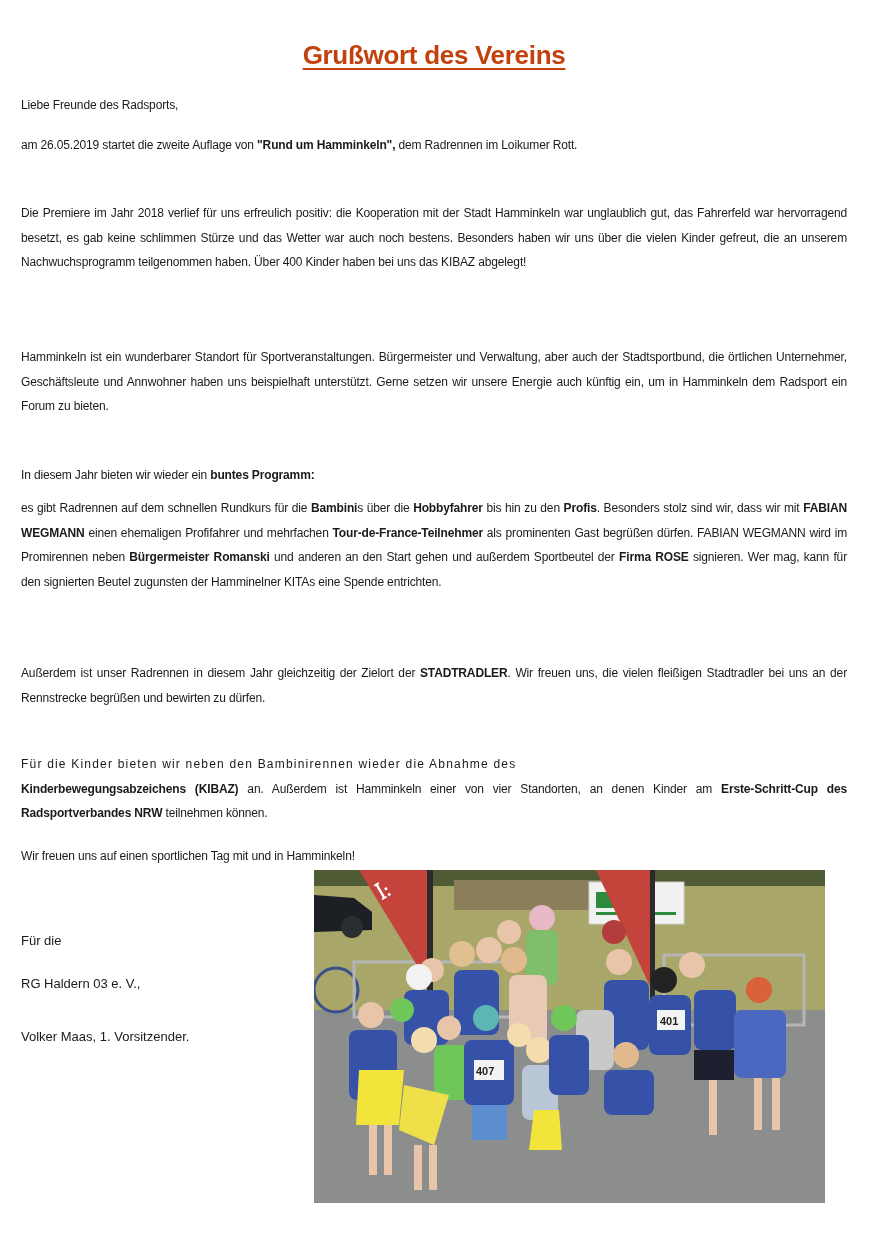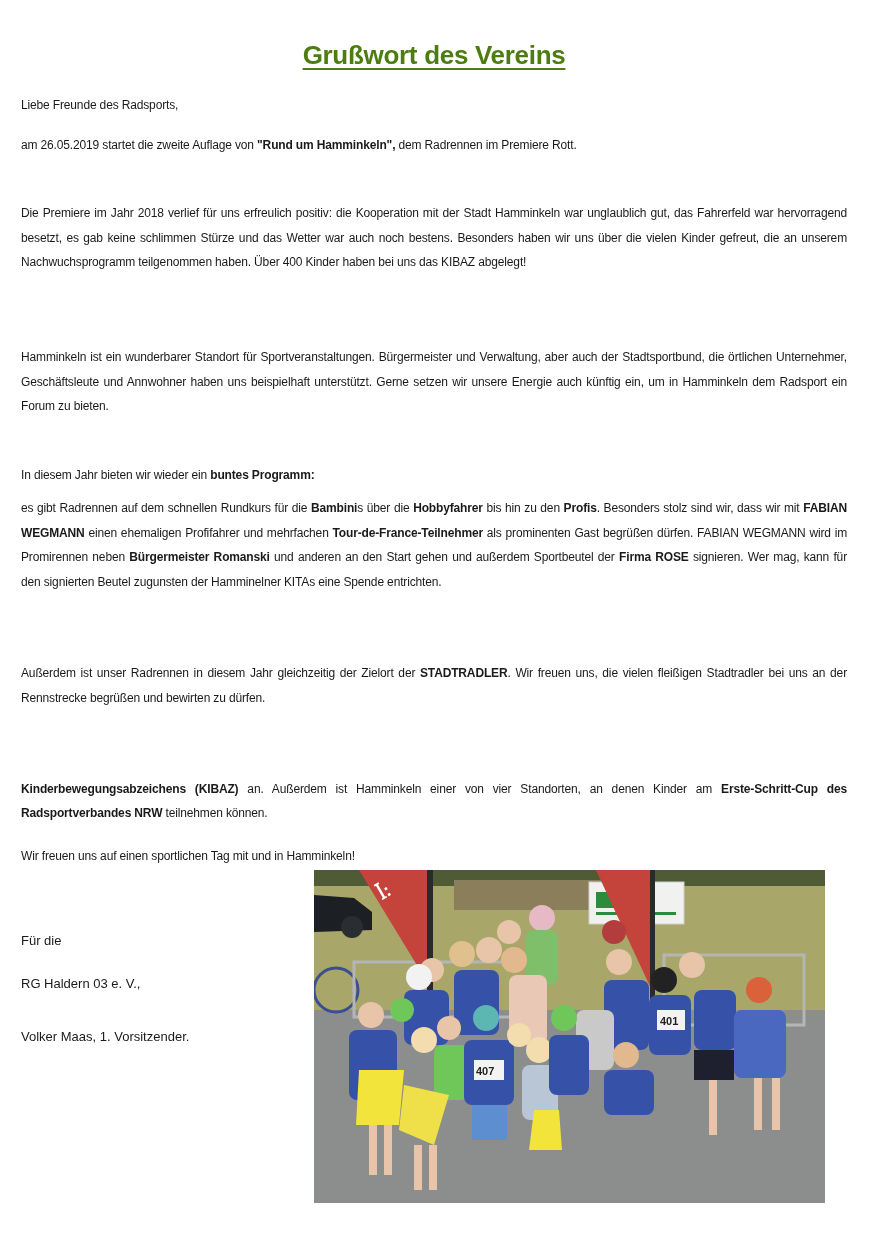--- a/index.html
+++ b/index.html
@@ -5,21 +5,21 @@
   html, body { margin: 0; padding: 0; background: #ffffff; }
   body {
     width: 875px; height: 1239px; position: relative; overflow: hidden;
     font-family: "Liberation Sans", sans-serif; color: #1a1a1a;
   }
   .page { position: absolute; left: 21px; top: 0; width: 826px; }
   h1 {
     position: absolute; left: 0; top: 40px; width: 826px; margin: 0;
     text-align: center; font-size: 26px; font-weight: bold;
     text-decoration: underline; text-decoration-thickness: 2px; text-underline-offset: 4px;
-    letter-spacing: -0.3px; color: #4d7c0f;
+    letter-spacing: -0.3px; color: #c2410c;
   }
   .p {
     position: absolute; left: 0; width: 826px; margin: 0;
     font-size: 12px; line-height: 24.6px; text-align: justify;
     letter-spacing: -0.15px;
   }
   .p b { font-weight: bold; }
   .spaced { letter-spacing: 1.2px; }
   .sig { position: absolute; left: 0; font-size: 13px; line-height: 24px; margin: 0; }
   .photo {
@@ -29,33 +29,33 @@
   .photo svg { display: block; }
 </style>
 </head>
 <body>
 
 <div class="page">
   <h1>Grußwort des Vereins</h1>
 
   <p class="p" style="top:93px;">Liebe Freunde des Radsports,</p>
 
-  <p class="p" style="top:133px;"><span>am 26.05.2019 startet die zweite Auflage von </span><b>"Rund um Hamminkeln",</b><span> dem Radrennen im Premiere Rott.</span></p>
+  <p class="p" style="top:133px;"><span>am 26.05.2019 startet die zweite Auflage von </span><b>"Rund um Hamminkeln",</b><span> dem Radrennen im Loikumer Rott.</span></p>
 
   <p class="p" style="top:201px;">Die Premiere im Jahr 2018 verlief für uns erfreulich positiv: die Kooperation mit der Stadt Hamminkeln war unglaublich gut, das Fahrerfeld war hervorragend besetzt, es gab keine schlimmen Stürze und das Wetter war auch noch bestens. Besonders haben wir uns über die vielen Kinder gefreut, die an unserem Nachwuchsprogramm teilgenommen haben. Über 400 Kinder haben bei uns das KIBAZ abgelegt!</p>
 
   <p class="p" style="top:345px;">Hamminkeln ist ein wunderbarer Standort für Sportveranstaltungen. Bürgermeister und Verwaltung, aber auch der Stadtsportbund,  die örtlichen Unternehmer, Geschäftsleute und Annwohner haben uns beispielhaft unterstützt. Gerne setzen wir unsere Energie auch künftig ein, um in Hamminkeln dem Radsport ein Forum zu bieten.</p>
 
   <p class="p" style="top:456px;margin-top:7px;"><span>In diesem Jahr bieten wir wieder ein </span><b>buntes Programm:</b></p>
 
   <p class="p" style="top:496px;"><span>es gibt Radrennen auf dem schnellen Rundkurs für die </span><b>Bambini</b><span>s über die </span><b>Hobbyfahrer</b><span> bis hin zu den </span><b>Profis</b><span>. Besonders stolz sind wir, dass wir mit </span><b>FABIAN WEGMANN</b><span> einen ehemaligen Profifahrer und mehrfachen </span><b>Tour-de-France-Teilnehmer</b><span> als prominenten Gast begrüßen dürfen. FABIAN WEGMANN wird im Promirennen neben </span><b>Bürgermeister Romanski</b><span> und anderen an den Start gehen und außerdem Sportbeutel der </span><b>Firma ROSE</b><span> signieren. Wer mag, kann für den signierten Beutel zugunsten der Hamminelner KITAs eine Spende entrichten.</span></p>
 
   <p class="p" style="top:661px;"><span>Außerdem ist unser Radrennen in diesem Jahr gleichzeitig der Zielort der </span><b>STADTRADLER</b><span>. Wir freuen uns, die vielen fleißigen Stadtradler bei uns an der Rennstrecke begrüßen und bewirten zu dürfen.</span></p>
 
-  <p class="p" style="top:752px;"><br><b>Kinderbewegungsabzeichens (KIBAZ)</b><span> an. Außerdem ist Hamminkeln einer von vier Standorten, an denen Kinder am </span><b>Erste-Schritt-Cup des Radsportverbandes NRW</b><span> teilnehmen können.</span></p>
+  <p class="p" style="top:752px;"><span class="spaced">Für die Kinder bieten wir neben den Bambinirennen wieder die Abnahme des</span><br><b>Kinderbewegungsabzeichens (KIBAZ)</b><span> an. Außerdem ist Hamminkeln einer von vier Standorten, an denen Kinder am </span><b>Erste-Schritt-Cup des Radsportverbandes NRW</b><span> teilnehmen können.</span></p>
 
   <p class="p" style="top:844px;">Wir freuen uns auf einen sportlichen Tag mit und in Hamminkeln!</p>
 
   <p class="sig" style="top:929px;">Für die</p>
   <p class="sig" style="top:972px;">RG Haldern 03 e. V.,</p>
   <p class="sig" style="top:1013px;margin-top:12px;">Volker Maas, 1. Vorsitzender.</p>
 </div>
 
 <div class="photo">
   <svg width="511" height="333" viewBox="0 0 511 333">

